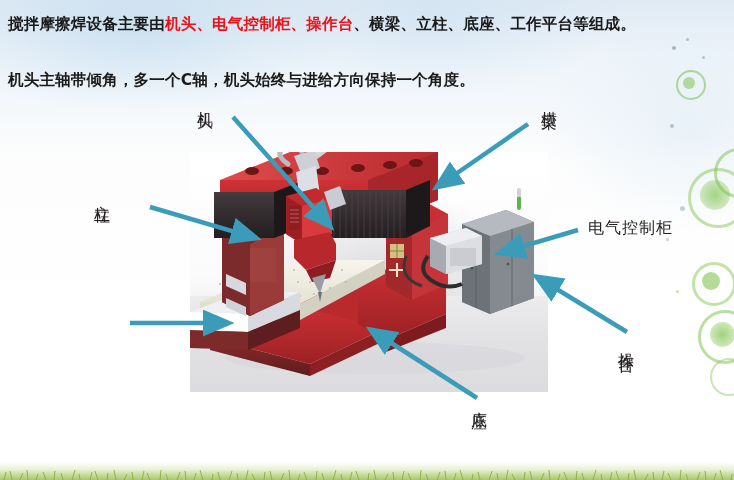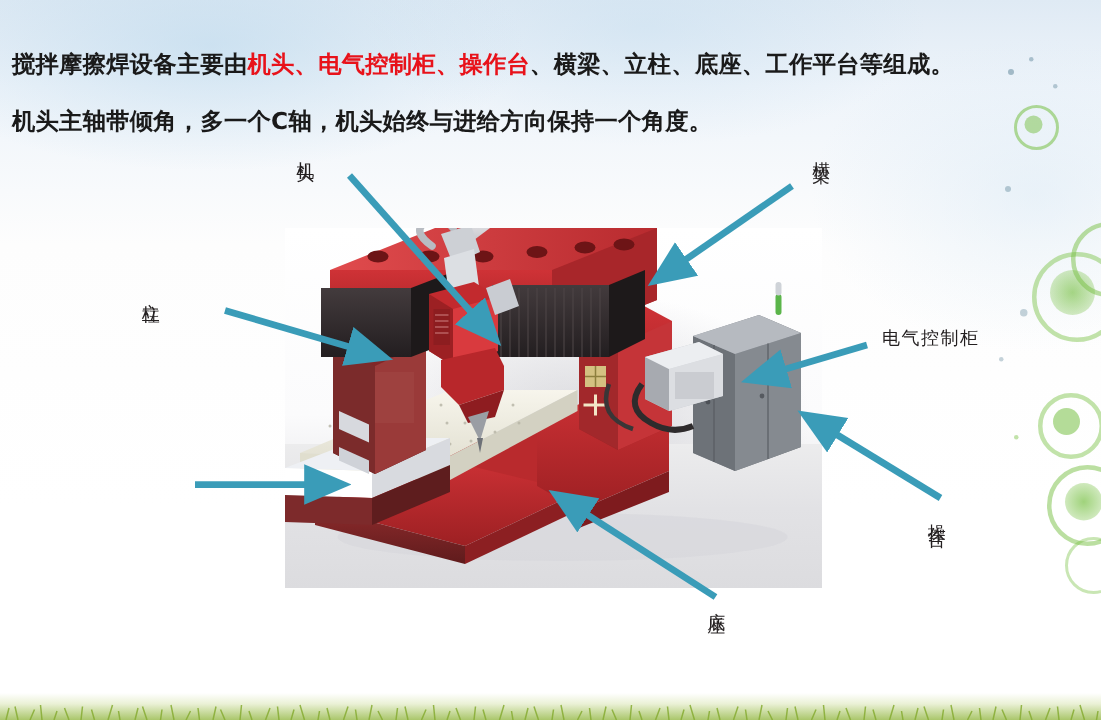--- a/index.html
+++ b/index.html
@@ -25,43 +25,42 @@
     position:absolute;left:0;bottom:0;width:734px;height:18px;
     background:linear-gradient(180deg, rgba(255,255,255,0) 0%, rgba(173,199,91,.25) 40%, rgba(141,179,57,.75) 100%);
   }
   .grass-blades{position:absolute;left:0;bottom:0;width:734px;height:14px;}
   
   .hdr{position:absolute;left:8px;top:14px;width:720px;}
   .line{
     font-family:"DejaVu Sans","Liberation Sans",sans-serif;
     font-weight:bold;color:#1a1a1a;font-size:15.5px;letter-spacing:.2px;
     white-space:nowrap;
-    margin-top:19px;
-  }
-  .line2{margin-top:17px;}
+  }
+  .line2{margin-top:35px;}
   .red{color:#e8121a;}
   
   .photo{
     position:absolute;left:190px;top:152px;width:358px;height:240px;
     background:linear-gradient(180deg,#ffffff 0%,#fbfbfc 52%,#f0f0f2 66%,#e9e9ec 100%);
     overflow:hidden;
   }
   .floor{position:absolute;left:0;top:60%;width:100%;height:40%;
     background:linear-gradient(180deg,#ececed 0%,#e2e2e5 45%,#dcdcdf 100%);}
   .wallshadow{position:absolute;left:0;top:0;width:100%;height:62%;
     background:radial-gradient(ellipse 220px 120px at 55% 85%, rgba(190,190,196,.55) 0%, rgba(255,255,255,0) 70%);}
   
   .p{position:absolute;}
   
   .callouts{position:absolute;left:0;top:0;width:734px;height:480px;pointer-events:none;}
   
   .lbl{
     position:absolute;
     font-family:"DejaVu Sans","Liberation Sans",sans-serif;
-    color:#231f20;font-size:12px;line-height:1.12;white-space:nowrap;
+    color:#231f20;font-size:16px;line-height:1.12;white-space:nowrap;
   }
   .vert{writing-mode:vertical-rl;text-orientation:upright;letter-spacing:2px;}
   .horiz{letter-spacing:1px;}
 </style>
 </head>
 <body>
 
 <div id="slide">
 
   <div class="bubbles">

